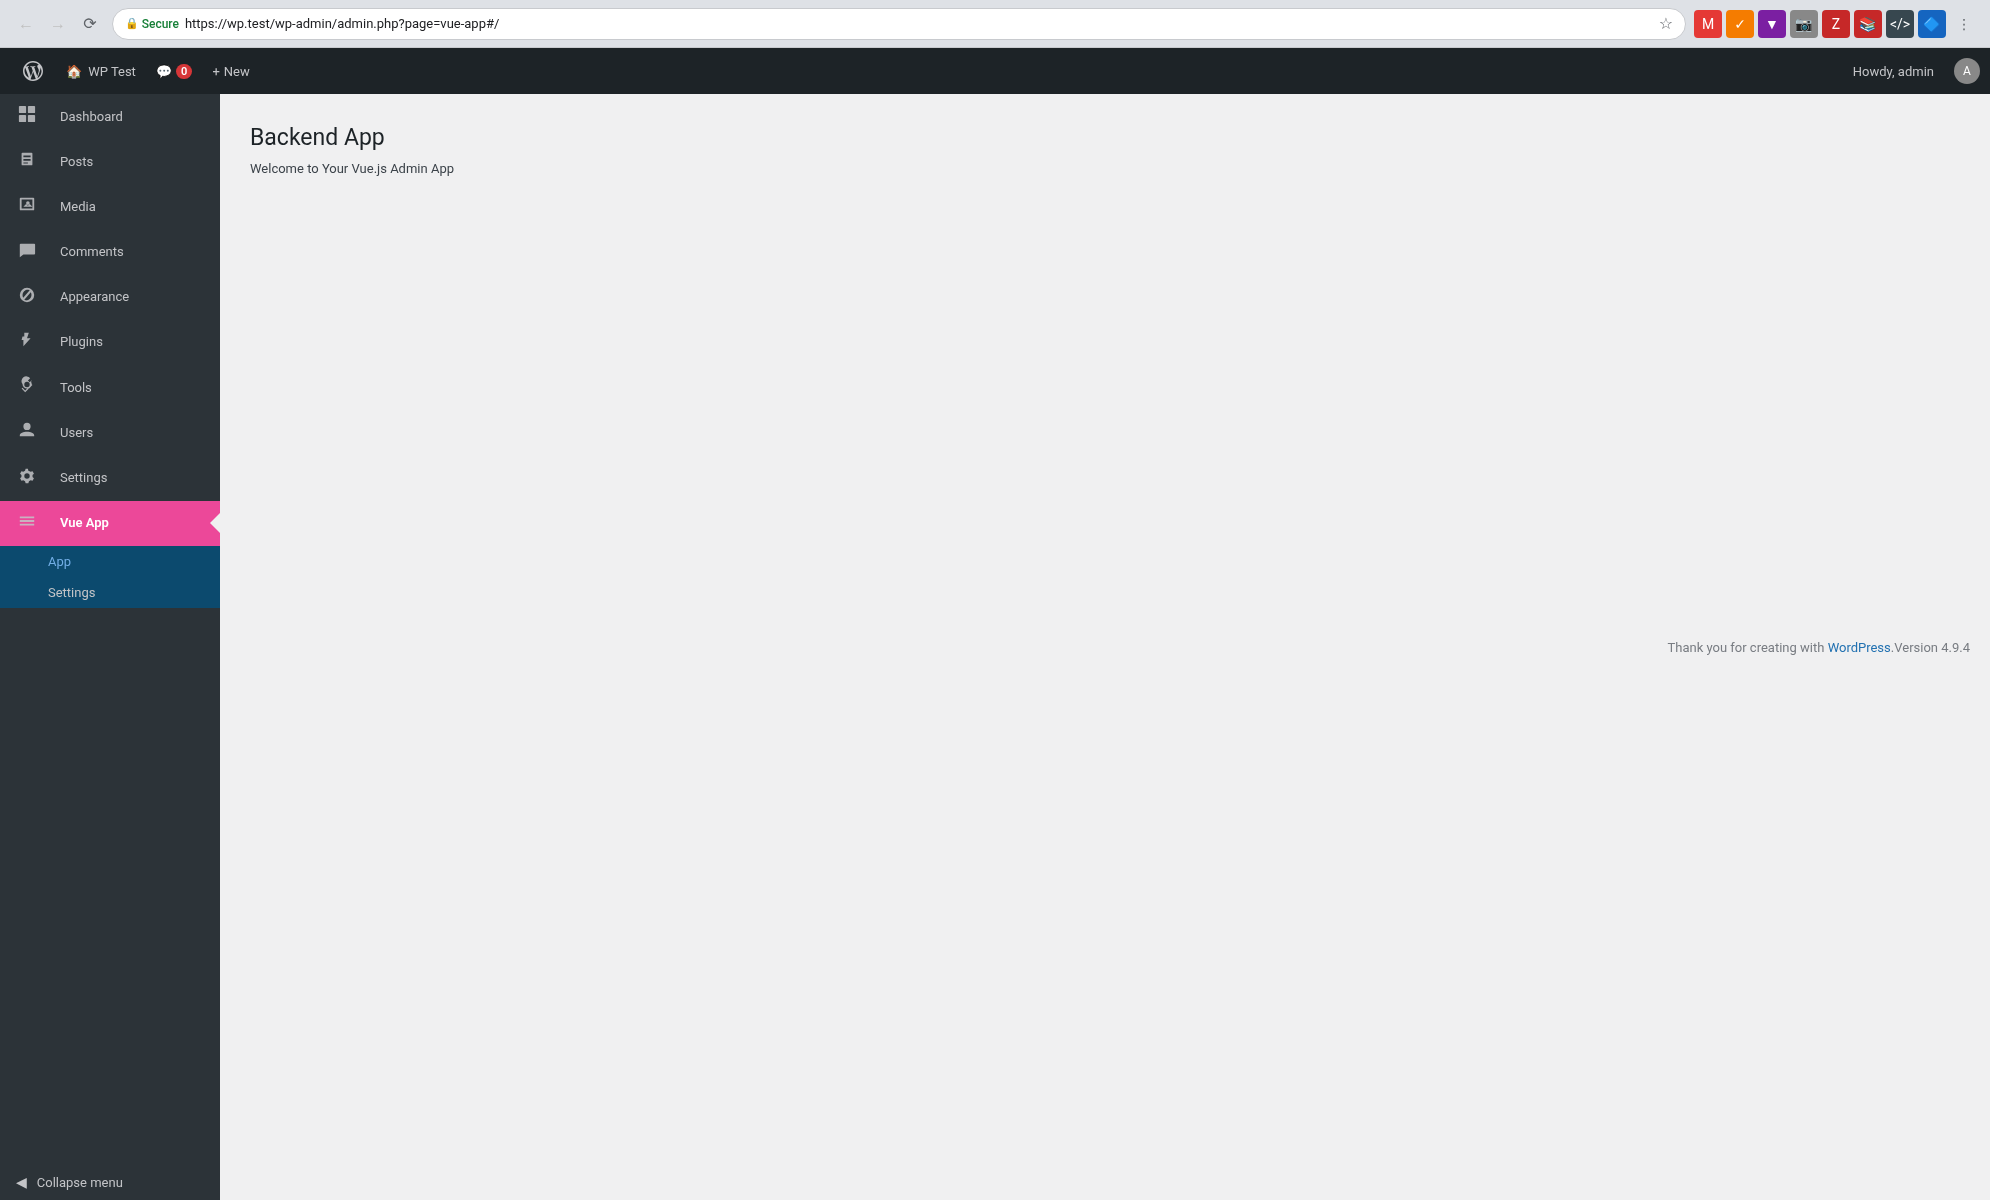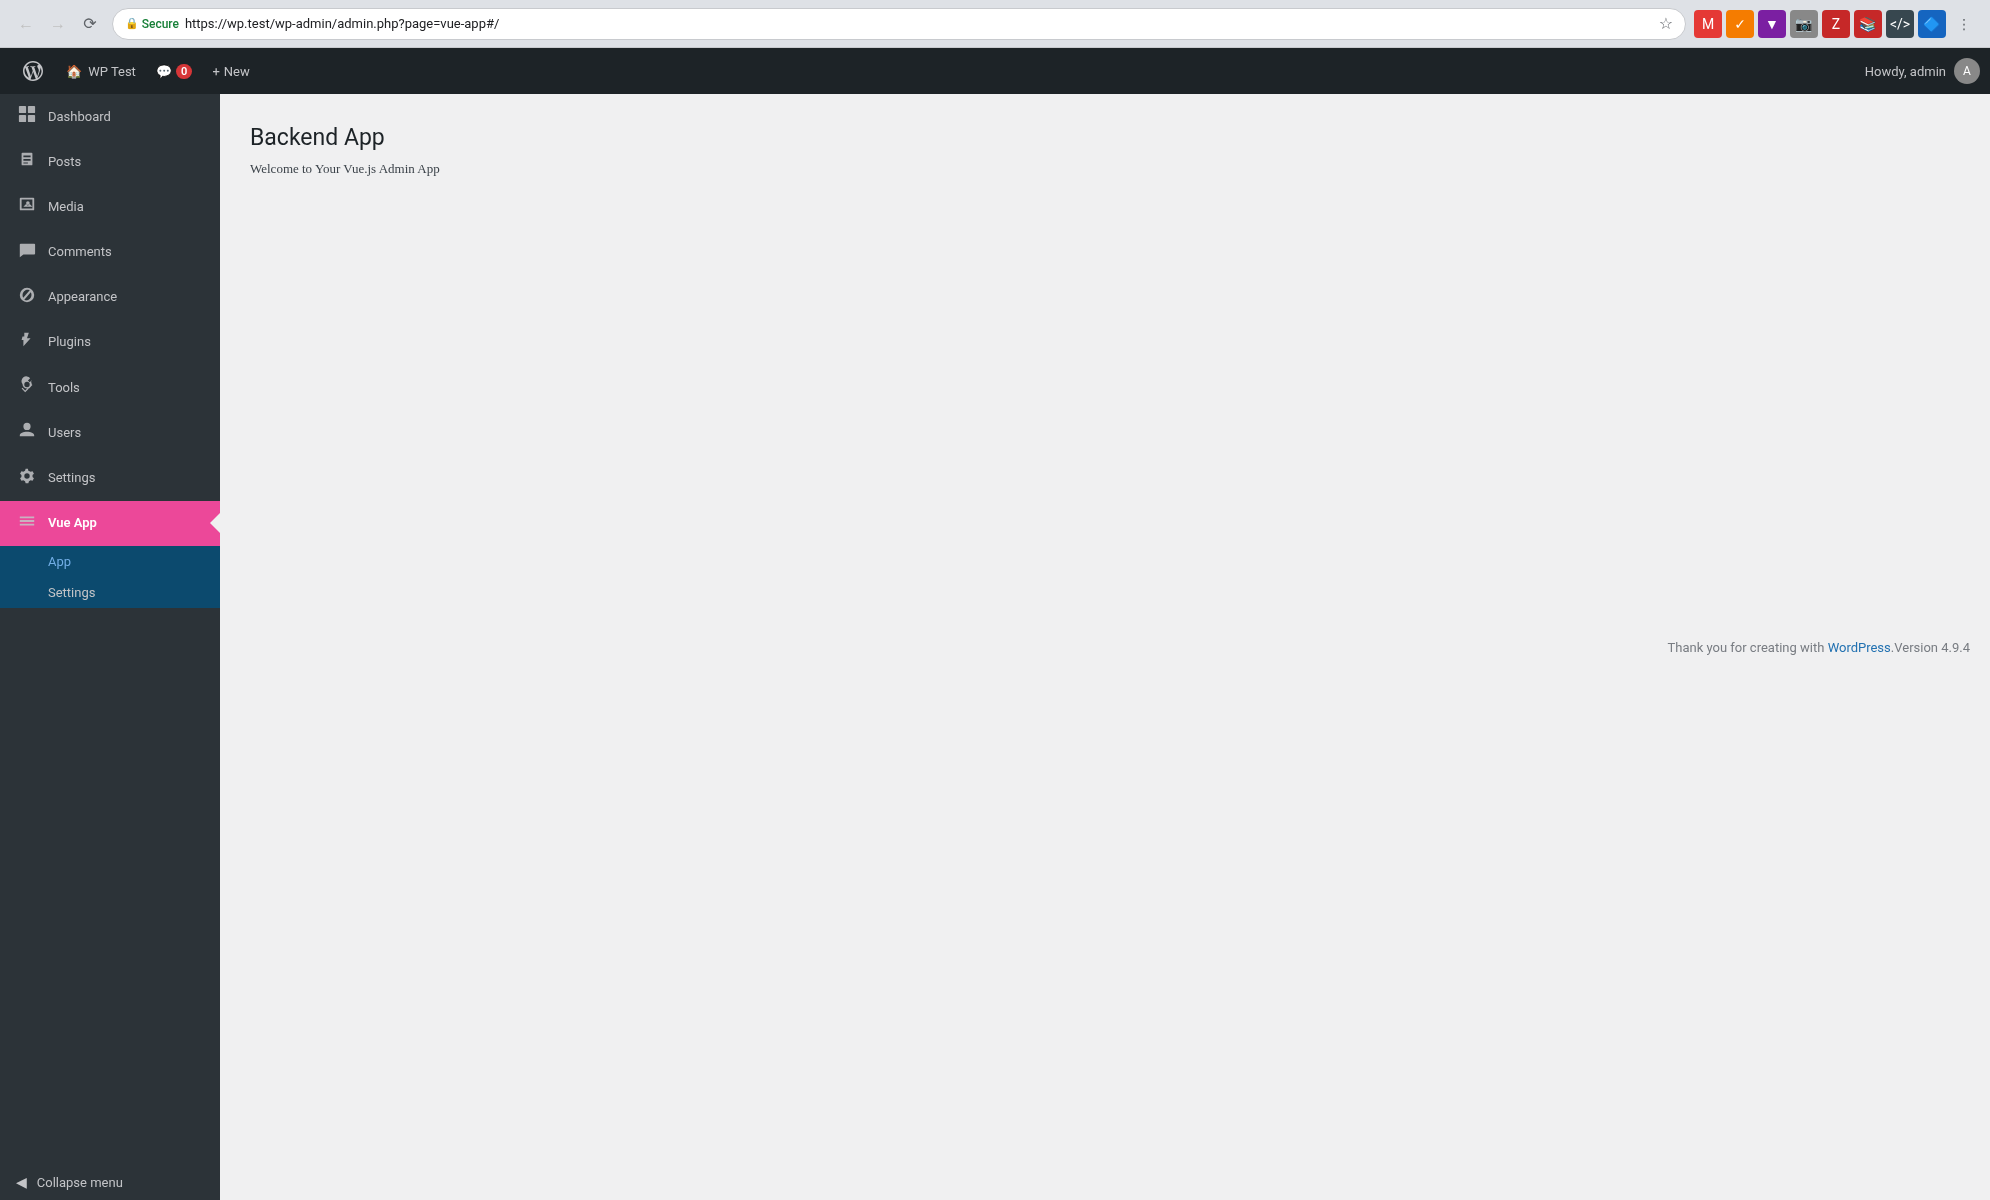--- a/index.html
+++ b/index.html
@@ -115,21 +115,21 @@
       border-radius: 10px;
       padding: 1px 5px;
       font-size: 11px;
       font-weight: 600;
     }
     .new-btn {
       display: flex; align-items: center; gap: 4px;
     }
     .admin-bar-right {
       margin-left: auto;
-      display: flex; align-items: center; gap: 8px;
+      display: flex; align-items: center; gap: 20px;
     }
     .howdy-text {
       color: #c3c4c7;
       font-size: 13px;
     }
     .avatar {
       width: 26px; height: 26px;
       border-radius: 50%;
       background: #888;
       overflow: hidden;
@@ -154,21 +154,21 @@
       overflow-y: auto;
       display: flex;
       flex-direction: column;
     }
     .sidebar-menu {
       flex: 1;
     }
     .menu-item {
       display: flex;
       align-items: center;
-      gap: 10px;
+      gap: 22px;
       padding: 10px 12px 10px 16px;
       cursor: pointer;
       color: #c3c4c7;
       font-size: 13px;
       line-height: 1.4;
       transition: background 0.1s;
     }
     .menu-item .icon {
       font-size: 18px;
       width: 22px;
@@ -235,21 +235,20 @@
     }
     .page-title {
       font-size: 23px;
       font-weight: 400;
       color: #1d2327;
       margin-bottom: 10px;
     }
     .page-subtitle {
       color: #3c434a;
       font-size: 13px;
-      font-family: Liberation Serif, serif;
     }
 
     
     .wp-footer {
       background: #f0f0f1;
       padding: 8px 20px;
       display: flex;
       justify-content: space-between;
       align-items: center;
       border-top: none;

